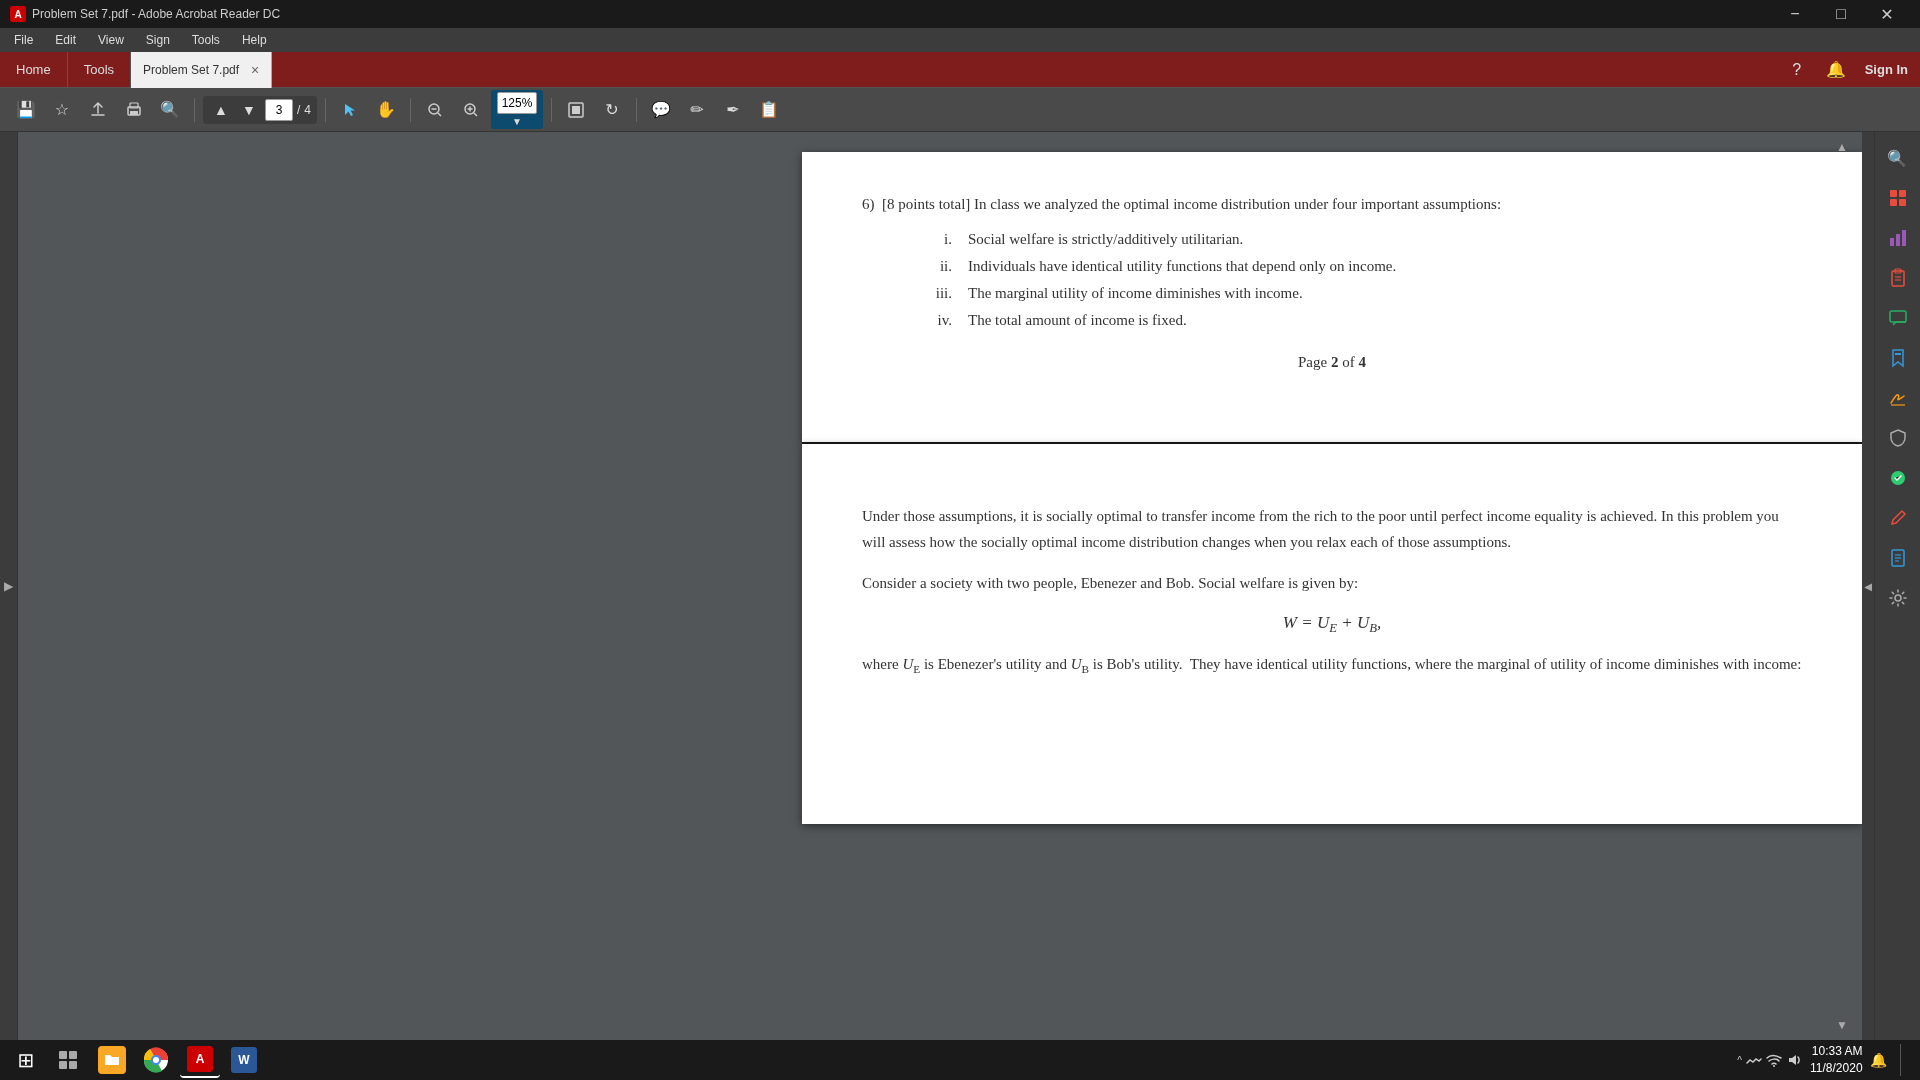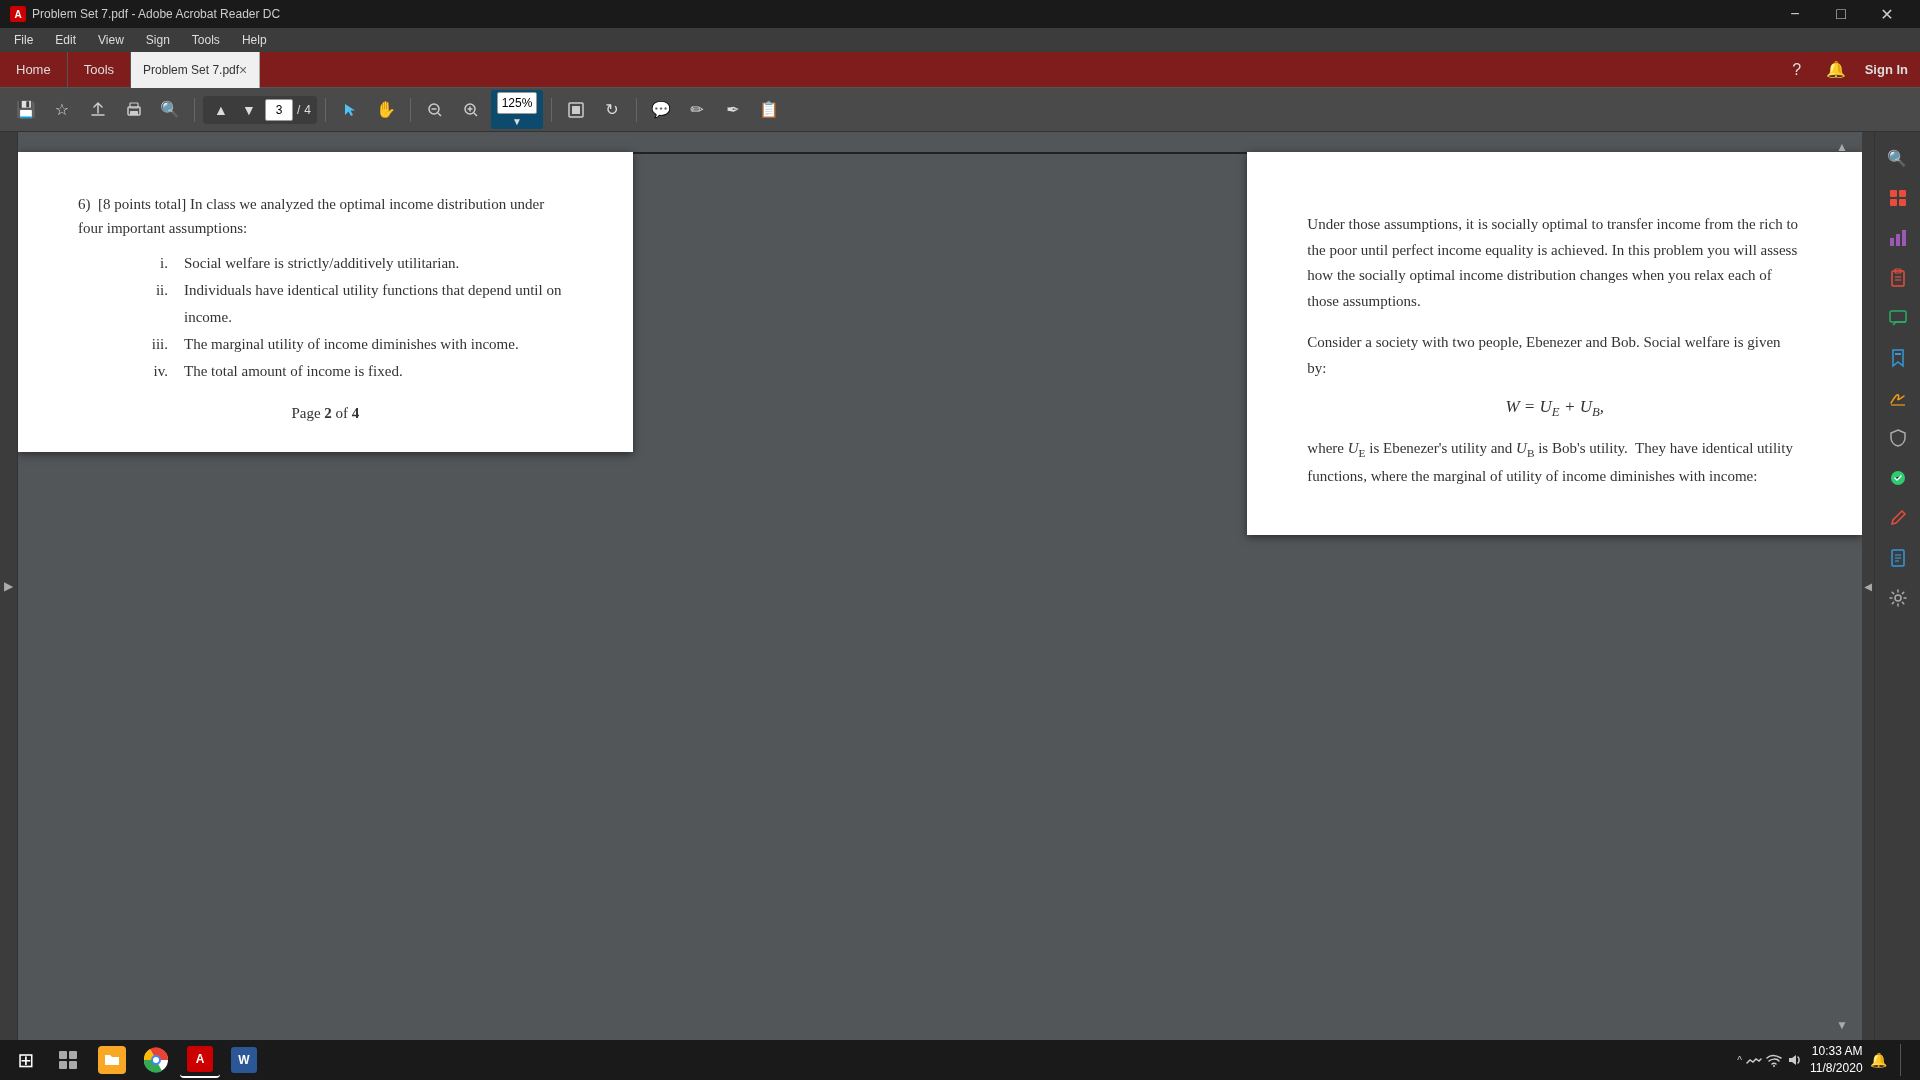--- a/index.html
+++ b/index.html
@@ -51,21 +51,21 @@
       border-right: 1px solid #555;
     }
     .tab-doc {
       height: 36px;
       display: flex;
       align-items: center;
       padding: 0 12px;
       background: #f0f0f0;
       color: #333;
       font-size: 12px;
-      gap: 0;
+      gap: 12px;
       border-right: 1px solid #aaa;
     }
     .tab-close-btn { font-size: 14px; color: #666; cursor: pointer; }
     .tab-bar-right {
       margin-left: auto;
       display: flex;
       align-items: center;
       gap: 16px;
       padding-right: 12px;
     }
@@ -127,21 +127,22 @@
       display: flex;
       flex-direction: column;
       align-items: center;
       position: relative;
     }
     .pdf-scroll {
       width: 100%;
       height: 100%;
       overflow-y: auto;
       display: flex;
-      align-items: flex-start;
+      flex-direction: column;
+      align-items: flex-end;
       padding: 20px 0;
       gap: 0;
     }
     
     .pdf-page {
       width: 1060px;
       background: #fff;
       box-shadow: 0 2px 8px rgba(0,0,0,0.5);
       color: #333;
       position: relative;
@@ -374,21 +375,21 @@
           <p class="question-text">
             <span>6)</span>&nbsp;&nbsp;<span>[8 points total] In class we analyzed the optimal income distribution under four important assumptions:</span>
           </p>
           <ul class="list-roman">
             <li>
               <span class="roman">i.</span>
               <span>Social welfare is strictly/additively utilitarian.</span>
             </li>
             <li>
               <span class="roman">ii.</span>
-              <span>Individuals have identical utility functions that depend until on income.</span>
+              <span>Individuals have identical utility functions that depend only on income.</span>
             </li>
             <li>
               <span class="roman">iii.</span>
               <span>The marginal utility of income diminishes with income.</span>
             </li>
             <li>
               <span class="roman">iv.</span>
               <span>The total amount of income is fixed.</span>
             </li>
           </ul>

